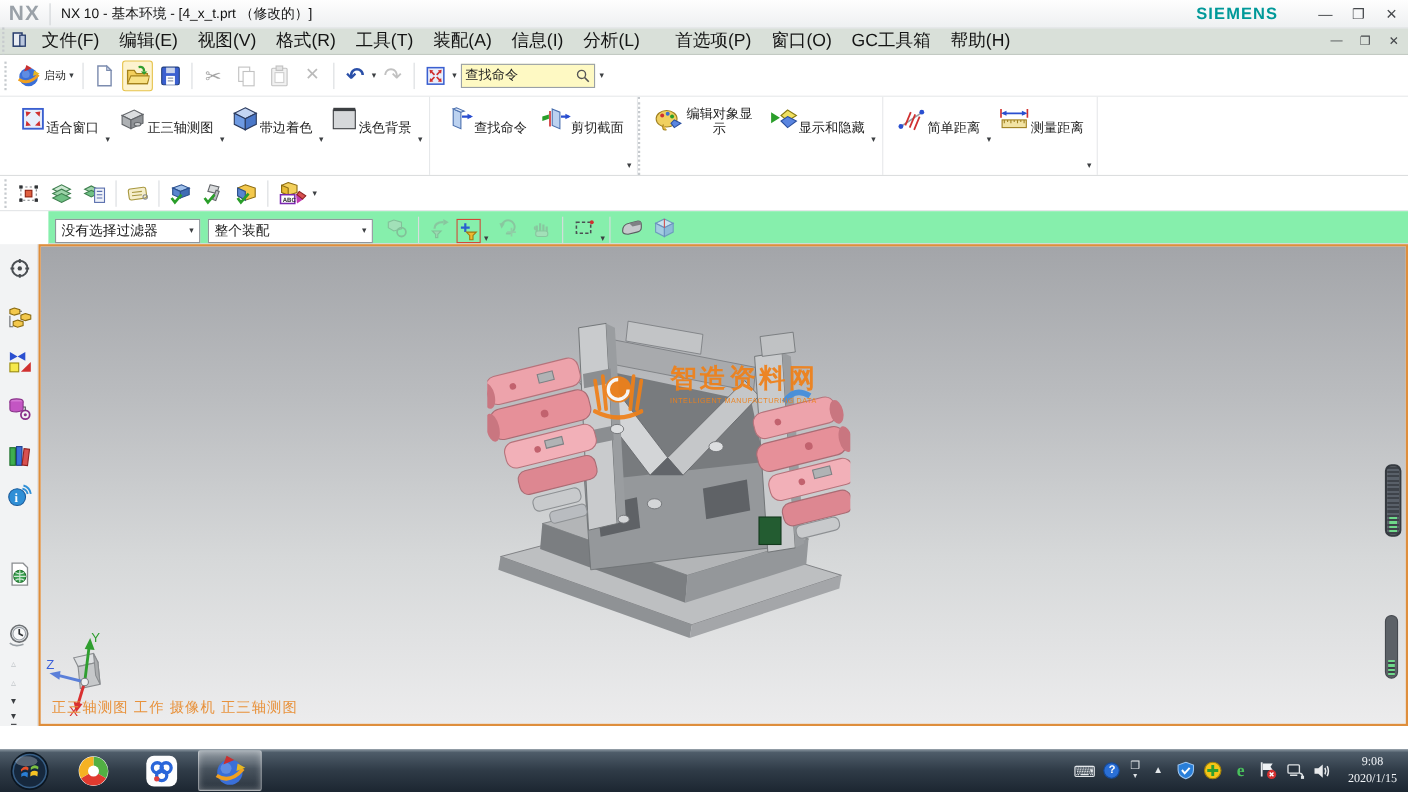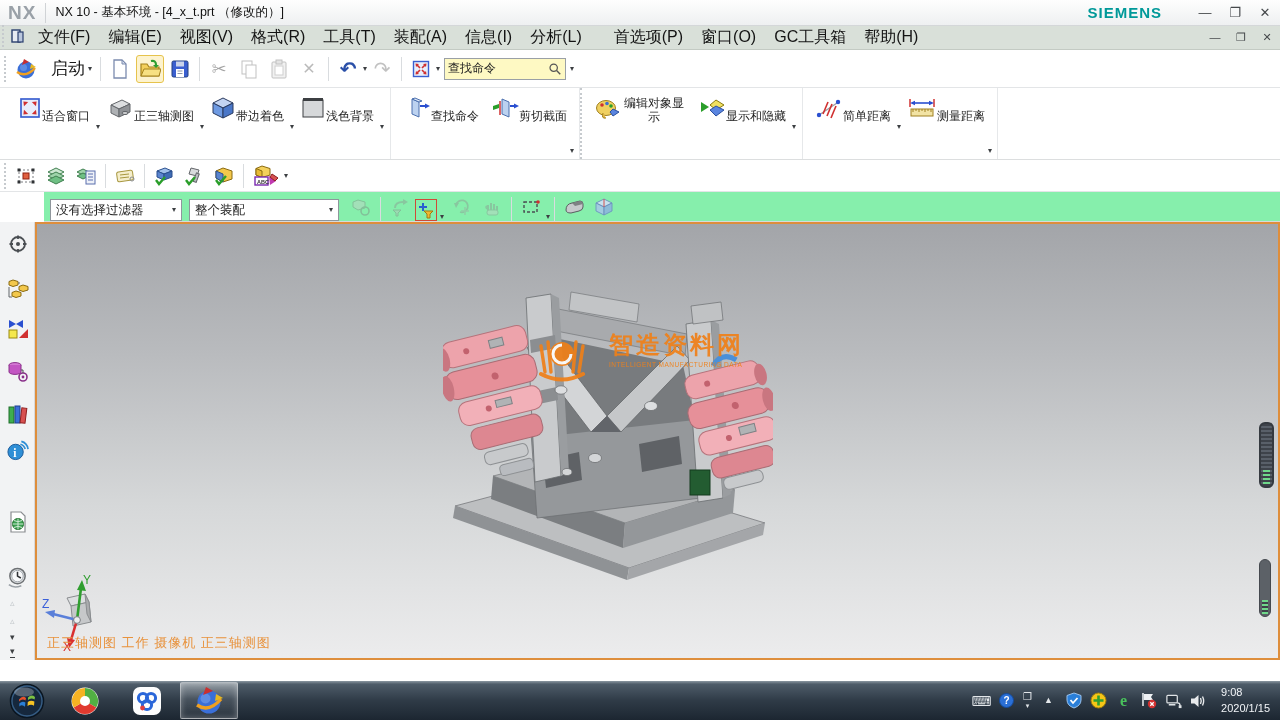--- a/index.html
+++ b/index.html
@@ -90,21 +90,21 @@
 #taskbar { left:0; top:681px; width:1280px; height:39px;
   background: linear-gradient(180deg,#8b97a1 0%, #4e5c69 8%, #2f3b47 50%, #1c2631 100%);
   display:flex; align-items:center; }
 .taskbtn { width:58px; height:37px; display:flex; align-items:center; justify-content:center; border-radius:2px; margin:0 2px; }
 .taskbtn.active { background: linear-gradient(180deg,rgba(255,255,255,.38),rgba(255,255,255,.12) 45%,rgba(255,255,255,.05)); border:1px solid rgba(255,255,255,.45); box-shadow: inset 0 0 6px rgba(255,255,255,.35); }
 #tray { margin-left:auto; display:flex; align-items:center; gap:8px; padding-right:10px; }
 .tray-ic { display:flex; align-items:center; justify-content:center; width:17px; height:17px; }
 .tray-glyph { color:#e3e7ea; font-size:14px; line-height:1; }
 #tray-help { width:15px; height:15px; border-radius:50%; background:#2a6fd6; color:#fff; font-size:10px; font-weight:bold; display:flex; align-items:center; justify-content:center; border:1px solid #154a9a; }
 #tray-e { color:#49c15c; font-weight:bold; font-size:16px; font-family:"Liberation Serif",serif; }
-#clock { text-align:left; color:#f2f5f8; font-size:11px; line-height:1.45; padding-left:6px; }
+#clock { text-align:center; color:#f2f5f8; font-size:11px; line-height:1.45; padding-left:6px;font-family:Liberation Serif, serif; }
 #restore-stack { display:flex; flex-direction:column; align-items:center; line-height:1; }
 #restore-stack .caret { color:#dfe3e6; font-size:7px; }
 </style>
 </head>
 <body>
 
 <div id="screen">
 
   <div id="titlebar" class="abs">
     <span id="nx-logo">NX</span>
@@ -146,21 +146,21 @@
   <div id="toolbar1" class="abs">
     <span class="grip"></span>
     <span class="tbtn" style="min-width:auto;padding:0 3px">
       <svg width="22" height="22" viewBox="0 0 22 22">
         <circle cx="11" cy="12" r="8.5" fill="#3a6fd8"></circle>
           <circle cx="8.5" cy="9.5" r="3.5" fill="#6d99e8" opacity=".7"></circle>
         <path d="M2,14 Q11,20 20,10" stroke="#f0a020" stroke-width="2.6" fill="none"></path>
         <path d="M16,6 L21,9 L15,11 Z" fill="#e8b820"></path>
         <polygon points="9,1 14,4 7,7" fill="#c93030"></polygon>
       </svg>
-      <span style="margin-left:14px;font-size:17px">启动</span>
+      <span style="margin-left:3px;font-size:10px">启动</span>
       <span class="caret" style="margin-left:3px">▾</span>
     </span>
     <span class="sep"></span>
     <span class="tbtn">
       <svg width="20" height="22" viewBox="0 0 20 22">
           <path d="M4,2 L12,2 L16,6 L16,20 L4,20 Z" fill="#fff" stroke="#7c8caf" stroke-width="1.3"></path>
           <path d="M12,2 L12,6 L16,6 Z" fill="#d4dcec" stroke="#7c8caf"></path>
         </svg>
     </span>
     <span class="tbtn hl">

